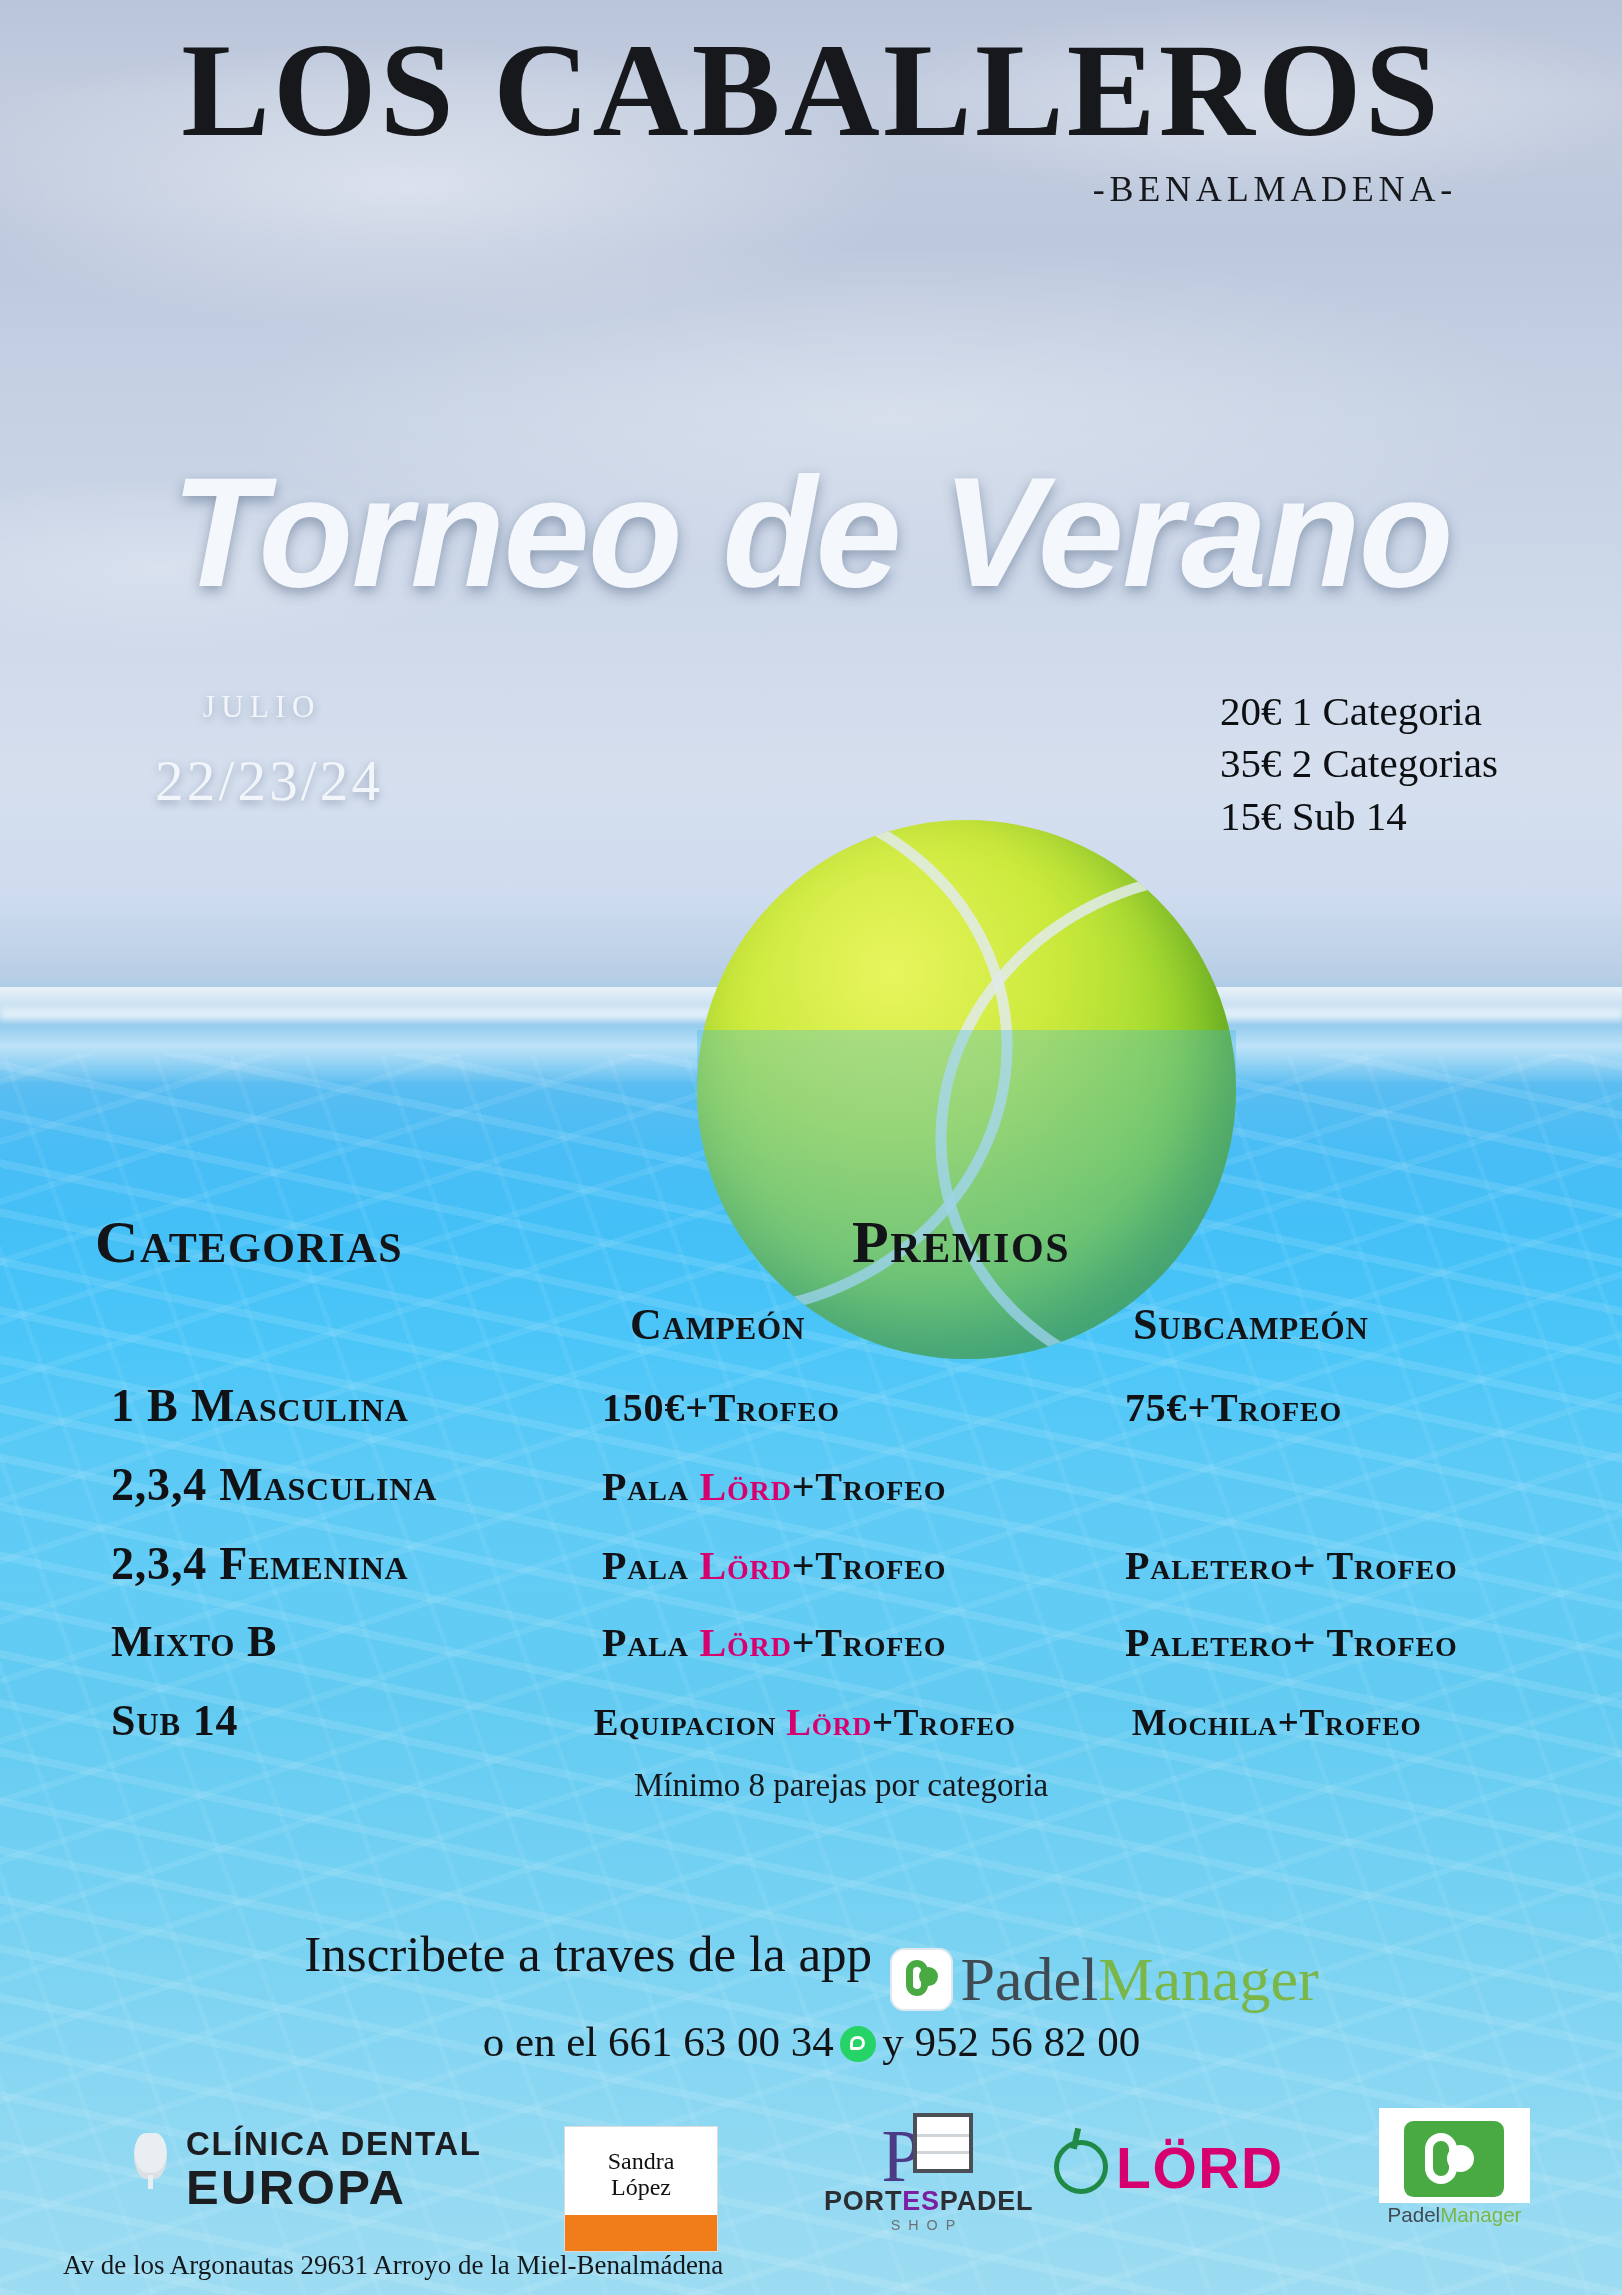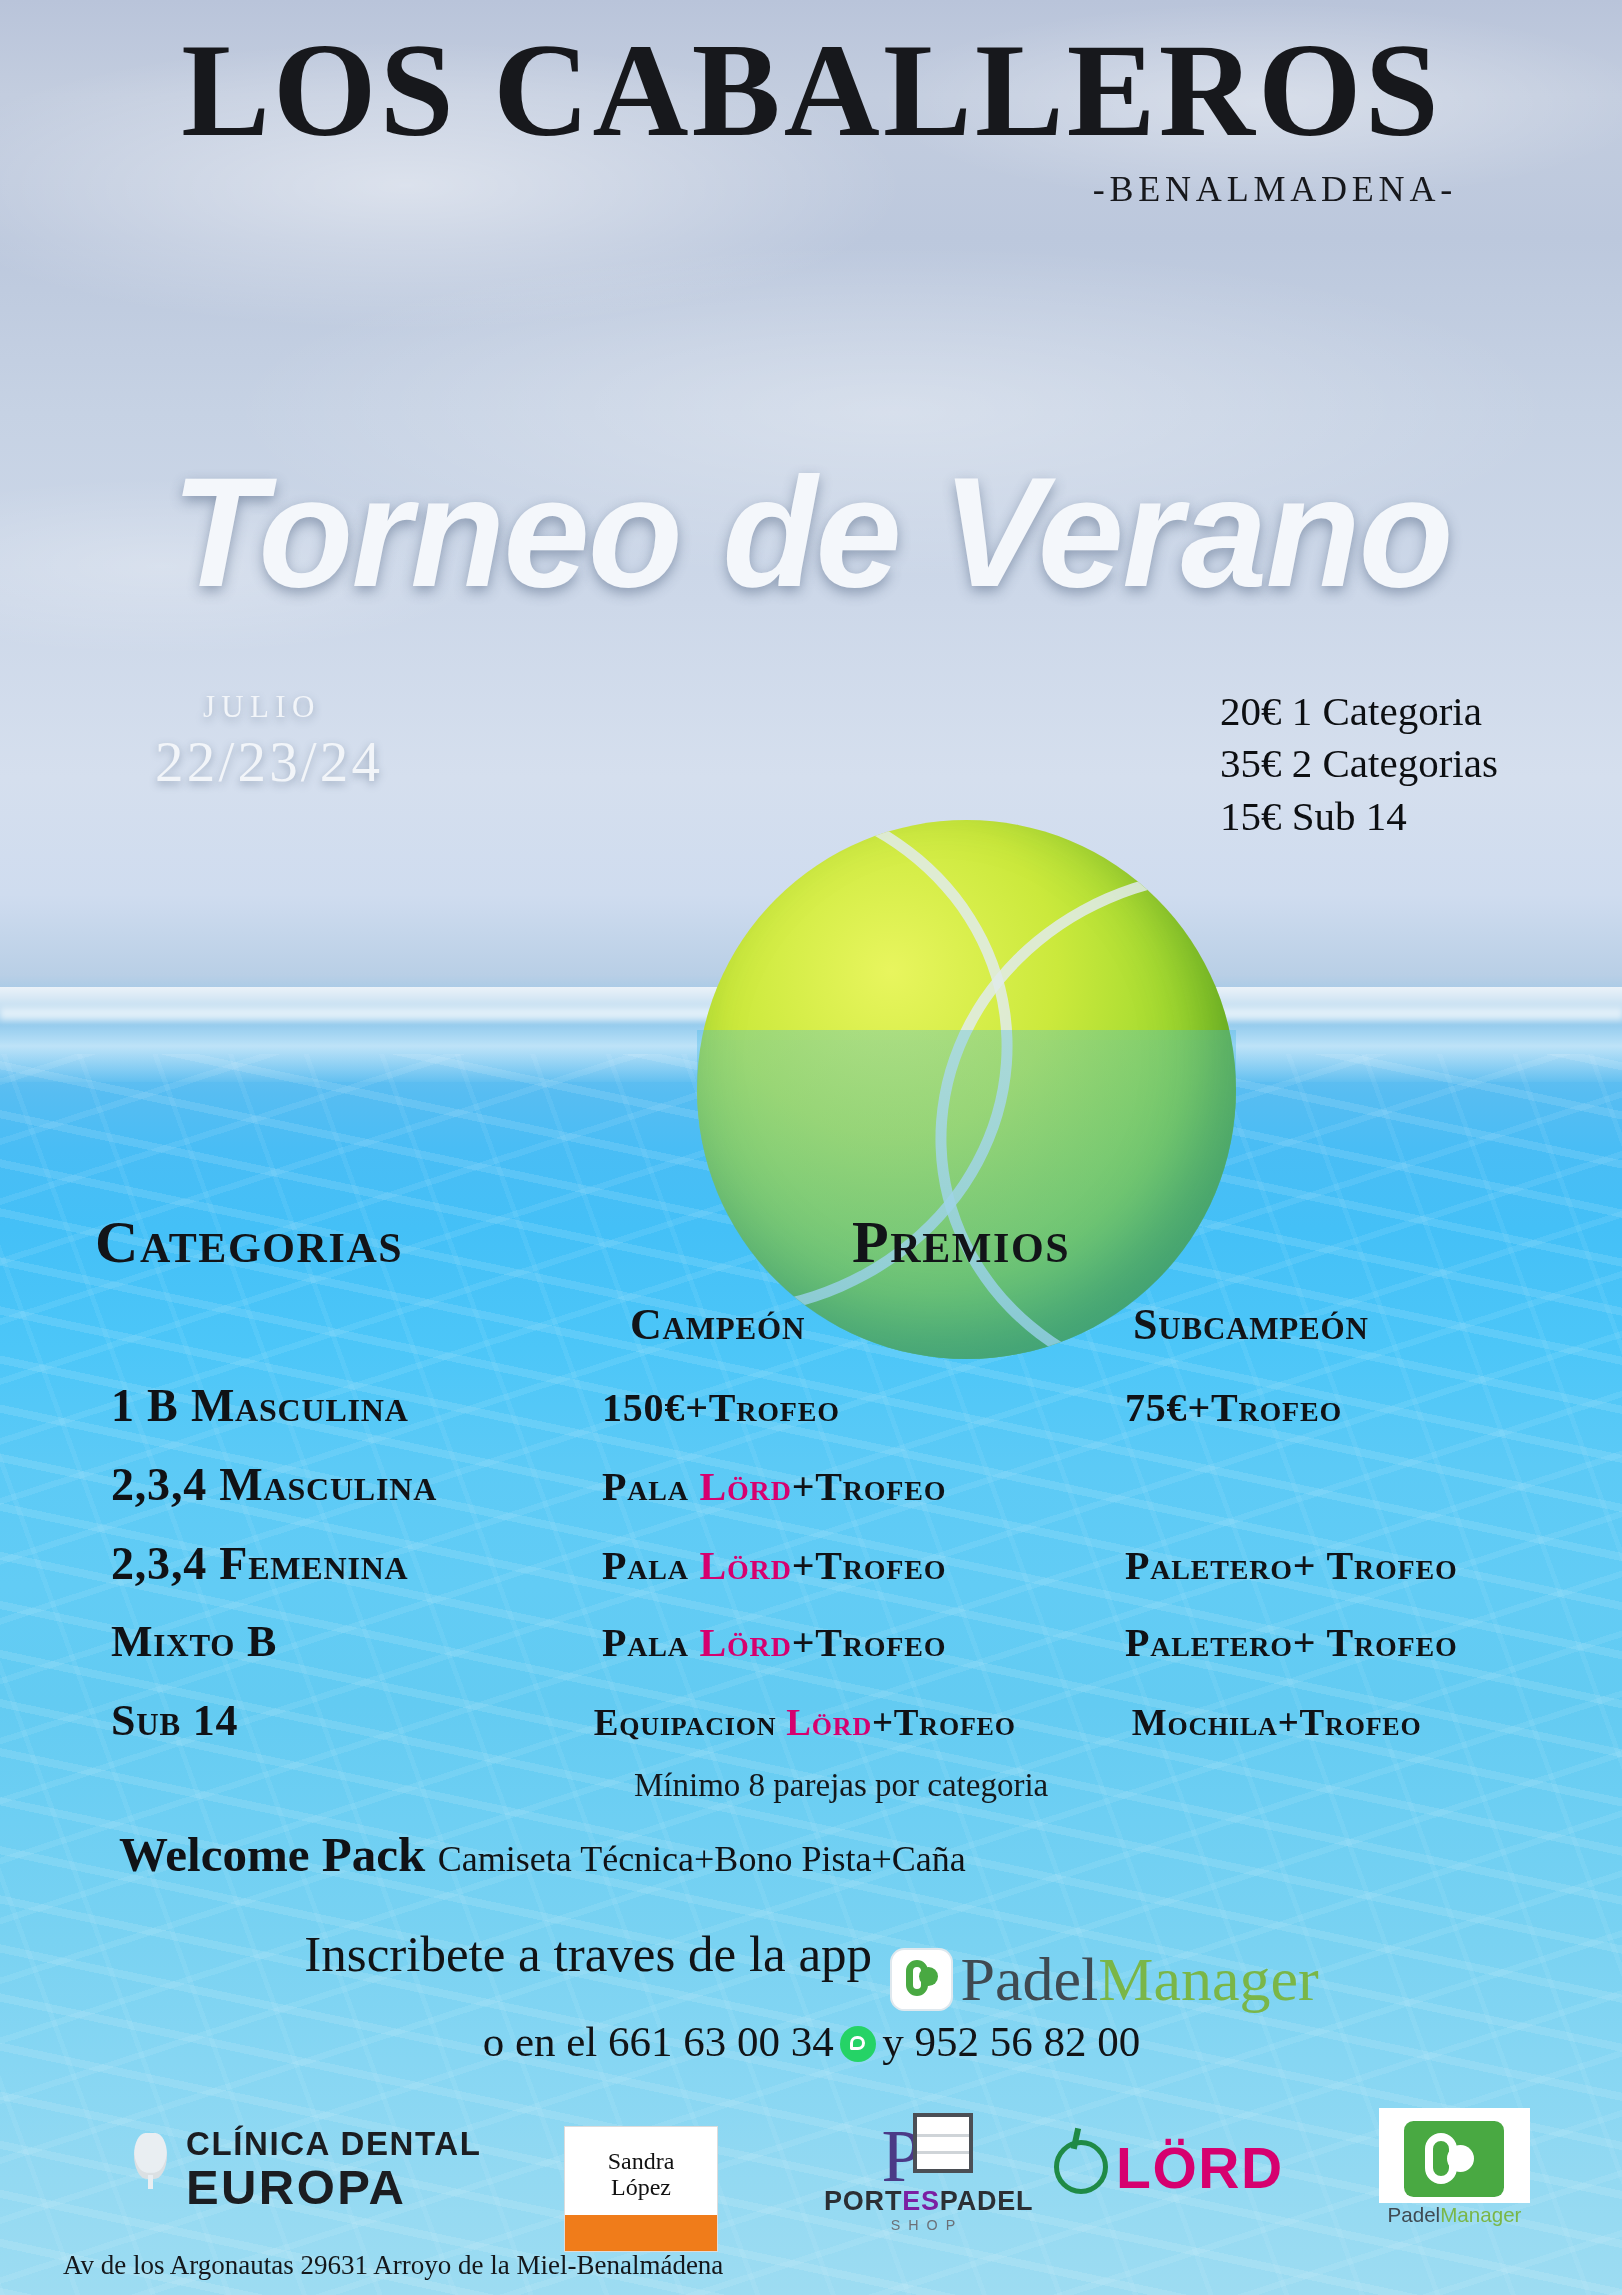--- a/index.html
+++ b/index.html
@@ -135,21 +135,21 @@
   #date-month {
     font-size: 44px;
     letter-spacing: 6.3px;
     font-variant: small-caps;
     text-transform: lowercase;
     padding-left: 48px;
   }
   #date-days {
     font-size: 57px;
     letter-spacing: 3.2px;
-    margin-top: 1px;
+    margin-top: 20px;
   }
 
   
   #prices {
     position: absolute;
     left: 1220px; top: 685px;
     color: #0d0f12;
     font-family: "Liberation Serif", serif;
     font-size: 41px;
     line-height: 1.28;
@@ -615,23 +615,20 @@
     <div class="row small" id="row-sub14">
       <div class="cat">Sub 14</div>
       <div class="camp"><span>Equipacion </span><span class="lord">Lörd</span><span>+Trofeo</span></div>
       <div class="sub">Mochila+Trofeo</div>
     </div>
 
   </div>
 
   <div id="min-note">Mínimo 8 parejas por categoria</div>
 
-  <div id="welcome">
-    <span class="wp-title">Welcome Pack</span><span class="wp-desc">Camiseta Técnica+Bono Pista+Caña</span>
-  </div>
 
   <div id="signup">
     <span class="sg-text">Inscribete a traves de la app</span>
     <span class="pm-logo-inline">
       <span class="pm-mark"></span><span class="pm-word-a">Padel</span><span class="pm-word-b">Manager</span>
     </span>
   </div>
 
   <div id="phones">
     <span>o en el 661 63 00 34</span><span class="wa"></span><span>y 952 56 82 00</span>

